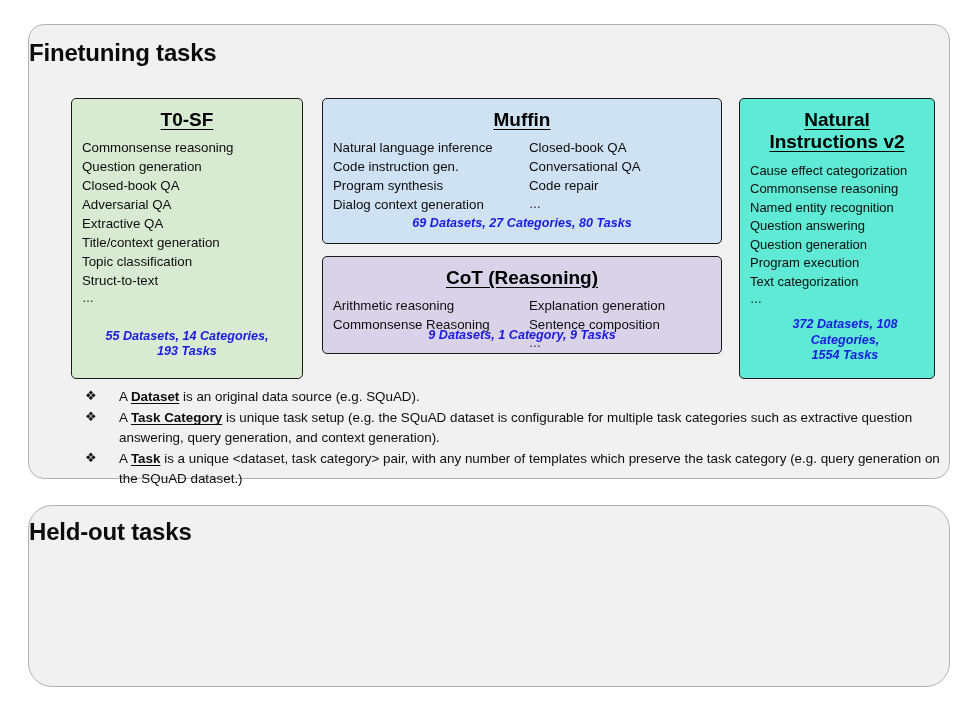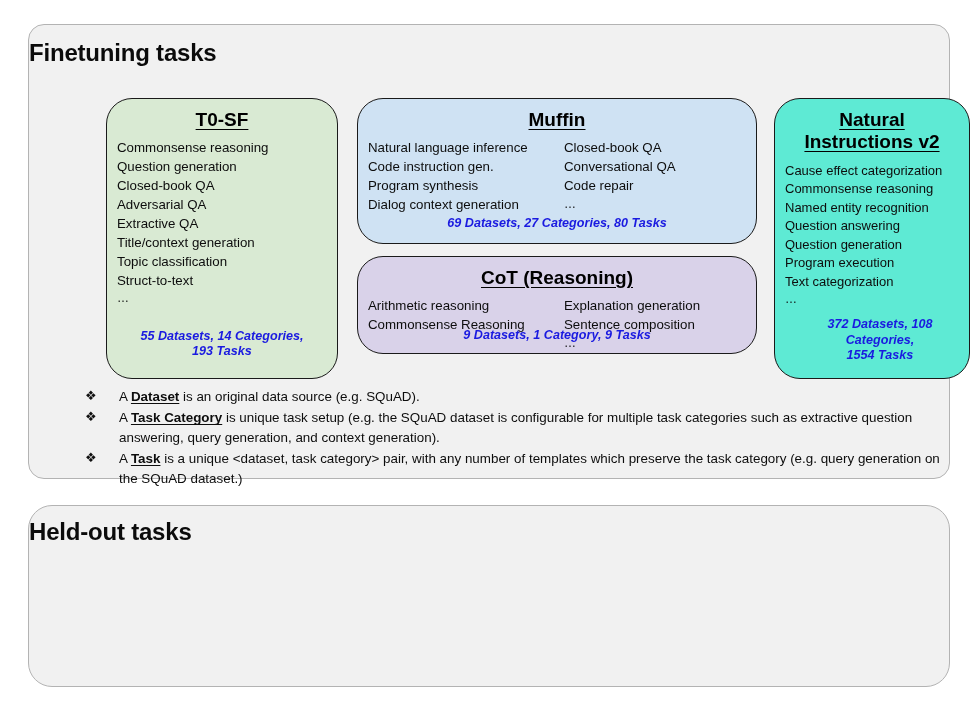--- a/index.html
+++ b/index.html
@@ -52,24 +52,23 @@
     margin: 0;
     padding: 0;
   }
   #finetuning-panel .panel-title { padding-top: 14px; }
   #heldout-panel .panel-title { padding-top: 12px; }
 
   
   .card {
     position: absolute;
     border: 1.8px solid #1a1a1a;
-    border-radius: 26px;
+    border-radius: 5px;
     box-sizing: border-box;
     padding: 8px 10px 22px 10px;
-    margin-left: 35px;
   }
   .card-title {
     text-align: center;
     font-weight: bold;
     font-size: 19px;
     text-decoration: underline;
     text-underline-offset: 3px;
     line-height: 1.18;
     margin: 2px 0 8px 0;
     color: #000;

